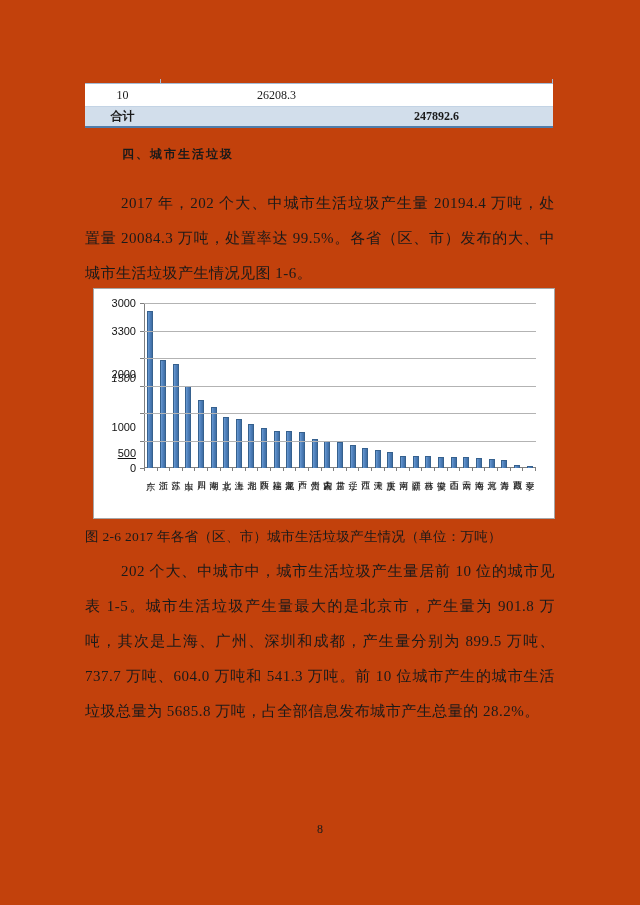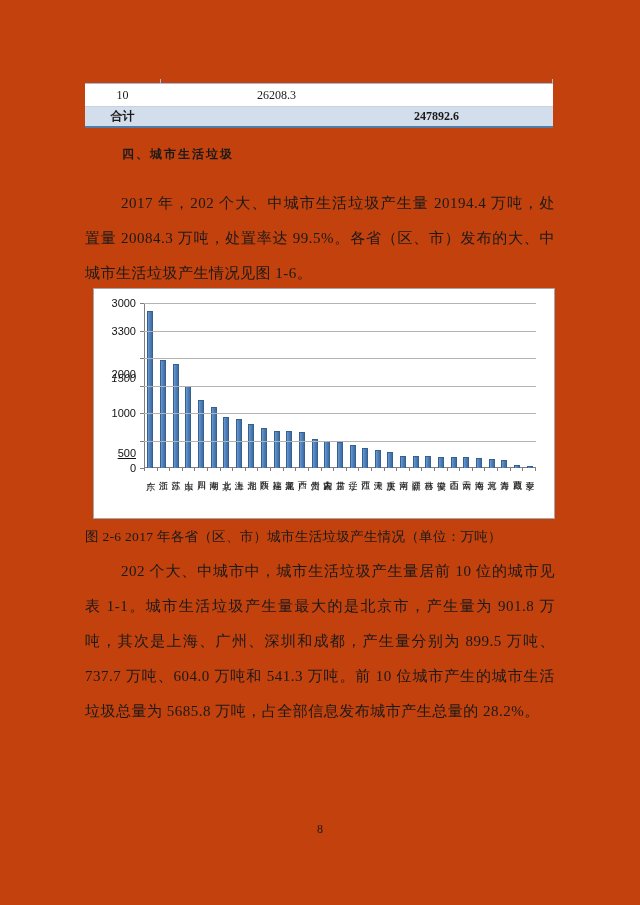--- a/index.html
+++ b/index.html
@@ -216,21 +216,21 @@
         <div class="gridline" style="top: 82.5px; border-top-color: rgb(179, 179, 179);"></div>
         <div class="gridline" style="top: 55px; border-top-color: rgb(179, 179, 179);"></div>
         <div class="gridline" style="top: 27.5px; border-top-color: rgb(179, 179, 179);"></div>
         <div class="gridline" style="top: 0px; border-top-color: rgb(179, 179, 179);"></div>
       </div>
     <div id="ylabels">
         <div class="ylab" style="top: 173px;">0</div>
         <div class="ymark" style="top: 179px; left: 46px;"></div>
         <div class="ylab" style="top: 158px; text-decoration: underline;">500</div>
         <div class="ymark" style="top: 151.5px; left: 46px;"></div>
-        <div class="ylab" style="top: 118px;">1000</div>
+        <div class="ylab" style="top: 132px;">1000</div>
         <div class="ymark" style="top: 124px; left: 46px;"></div>
         <div class="ylab" style="top: 83px; font-style: italic;">1500</div>
         <div class="ymark" style="top: 96.5px; left: 46px;"></div>
         <div class="ylab" style="top: 79px;">2000</div>
         <div class="ymark" style="top: 69px; left: 46px;"></div>
         <div class="ylab" style="top: 35.5px;">3300</div>
         <div class="ymark" style="top: 41.5px; left: 46px;"></div>
         <div class="ylab" style="top: 8px;">3000</div>
         <div class="ymark" style="top: 14px; left: 46px;"></div>
       </div>
@@ -359,17 +359,17 @@
           <div class="xlab">西藏</div>
         </div>
         <div class="xlab-cell">
           <div class="xlab">宁夏</div>
         </div>
       </div>
   </div>
 
   <div class="fig-caption">图 2-6 2017 年各省（区、市）城市生活垃圾产生情况（单位：万吨）</div>
 
-  <div class="para p2">202 个大、中城市中，城市生活垃圾产生量居前 10 位的城市见表 1-1。城市生活垃圾产生量最大的是北京市，产生量为 901.8 万吨，其次是上海、广州、深圳和成都，产生量分别为 899.5 万吨、737.7 万吨、604.0 万吨和 541.3 万吨。前 10 位城市产生的城市生活垃圾总量为 5685.8 万吨，占全部信息发布城市产生总量的 28.2%。</div>
+  <div class="para p2">202 个大、中城市中，城市生活垃圾产生量居前 10 位的城市见表 1-5。城市生活垃圾产生量最大的是北京市，产生量为 901.8 万吨，其次是上海、广州、深圳和成都，产生量分别为 899.5 万吨、737.7 万吨、604.0 万吨和 541.3 万吨。前 10 位城市产生的城市生活垃圾总量为 5685.8 万吨，占全部信息发布城市产生总量的 28.2%。</div>
 
   <div class="page-number">8</div>
 
 </div>
 
 </body></html>

